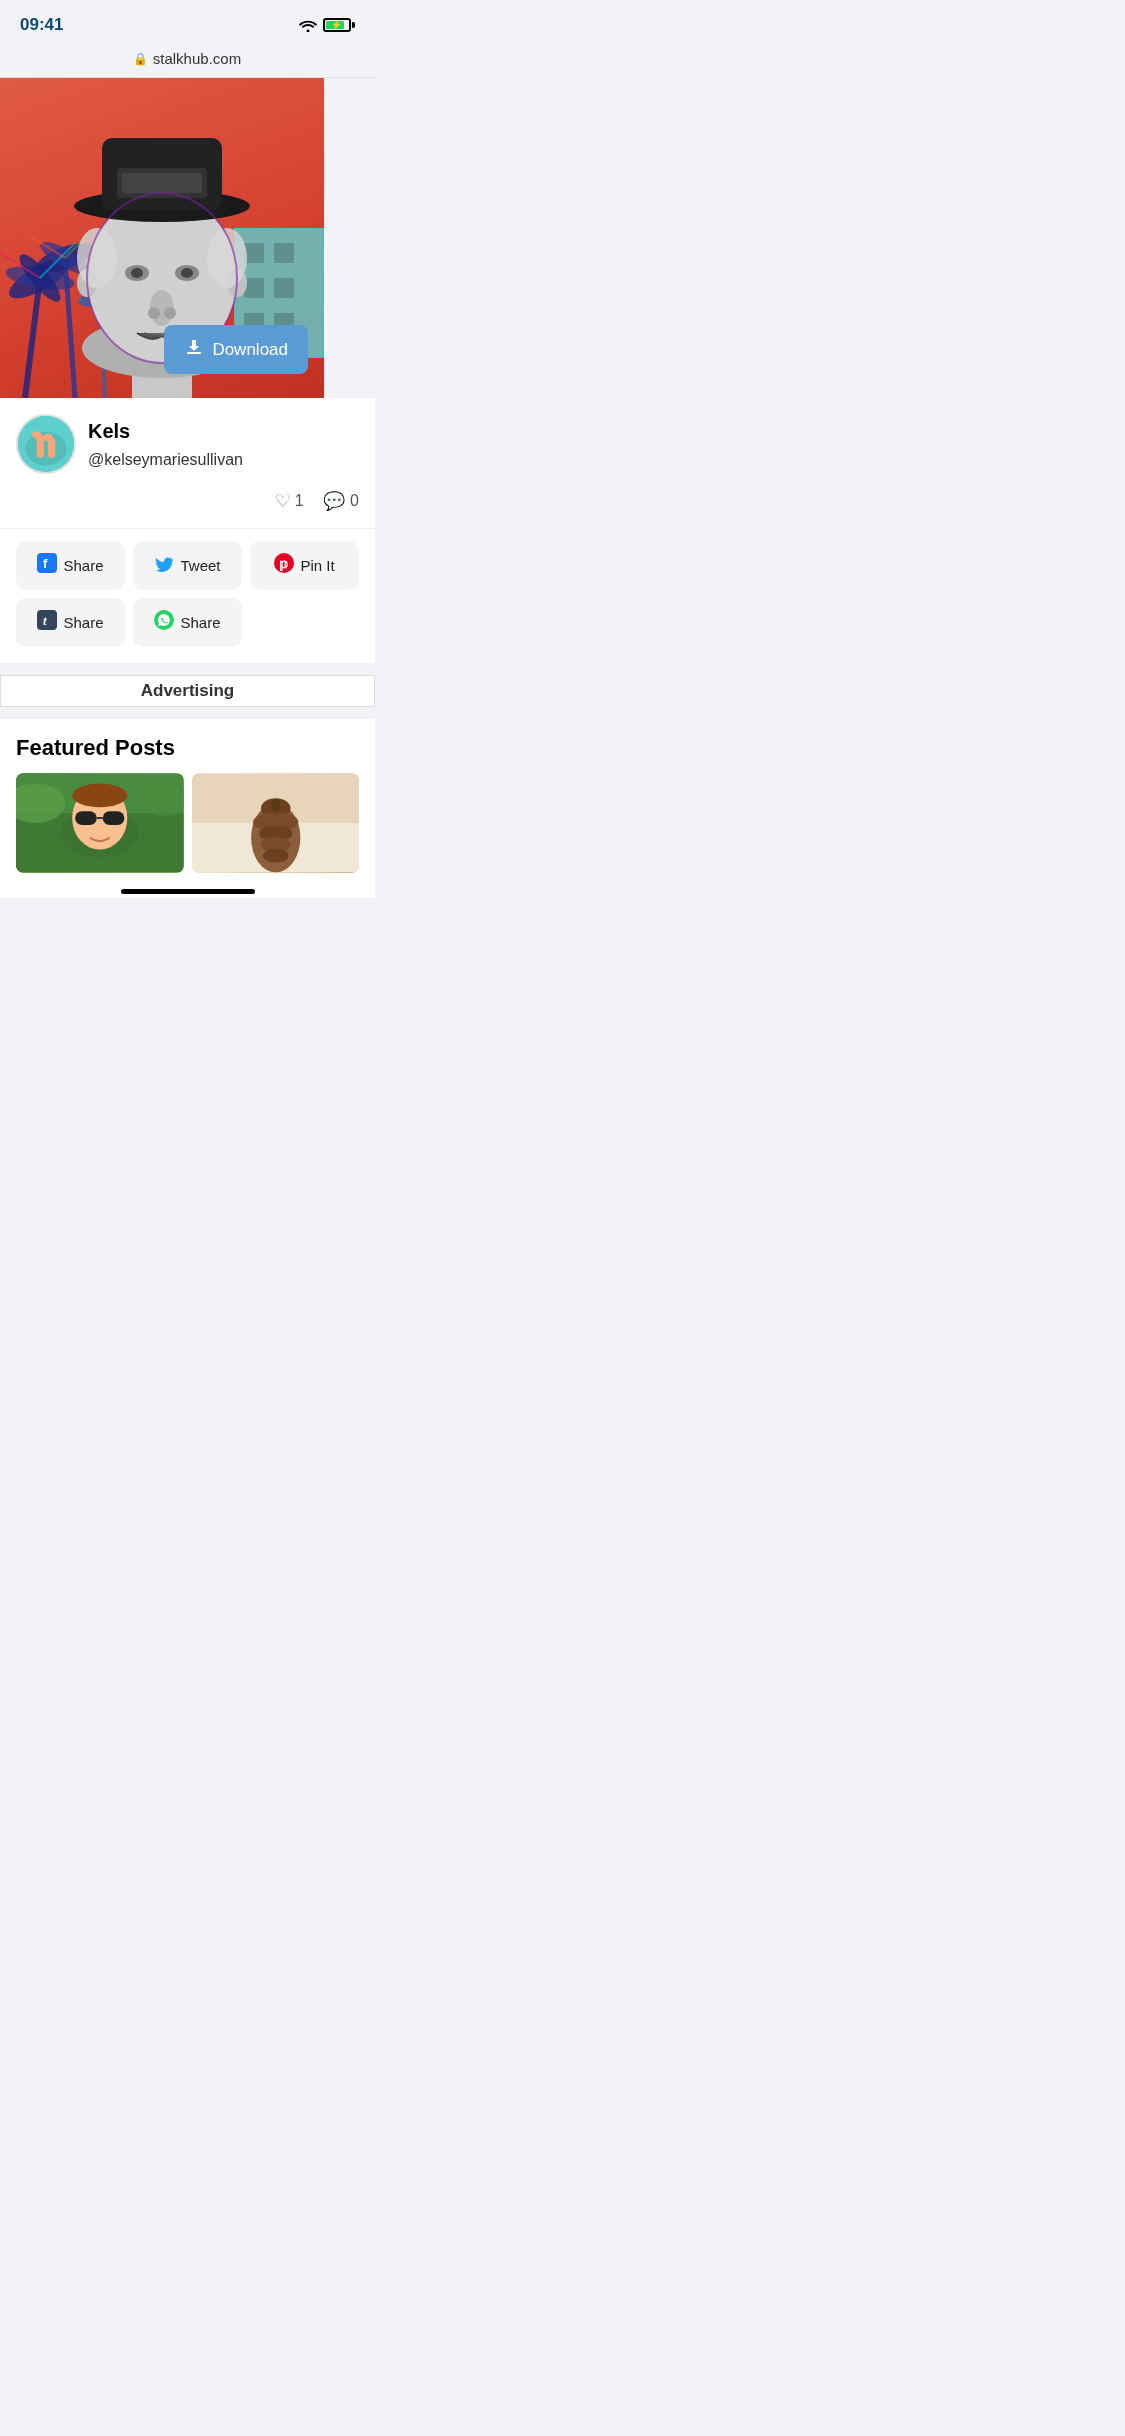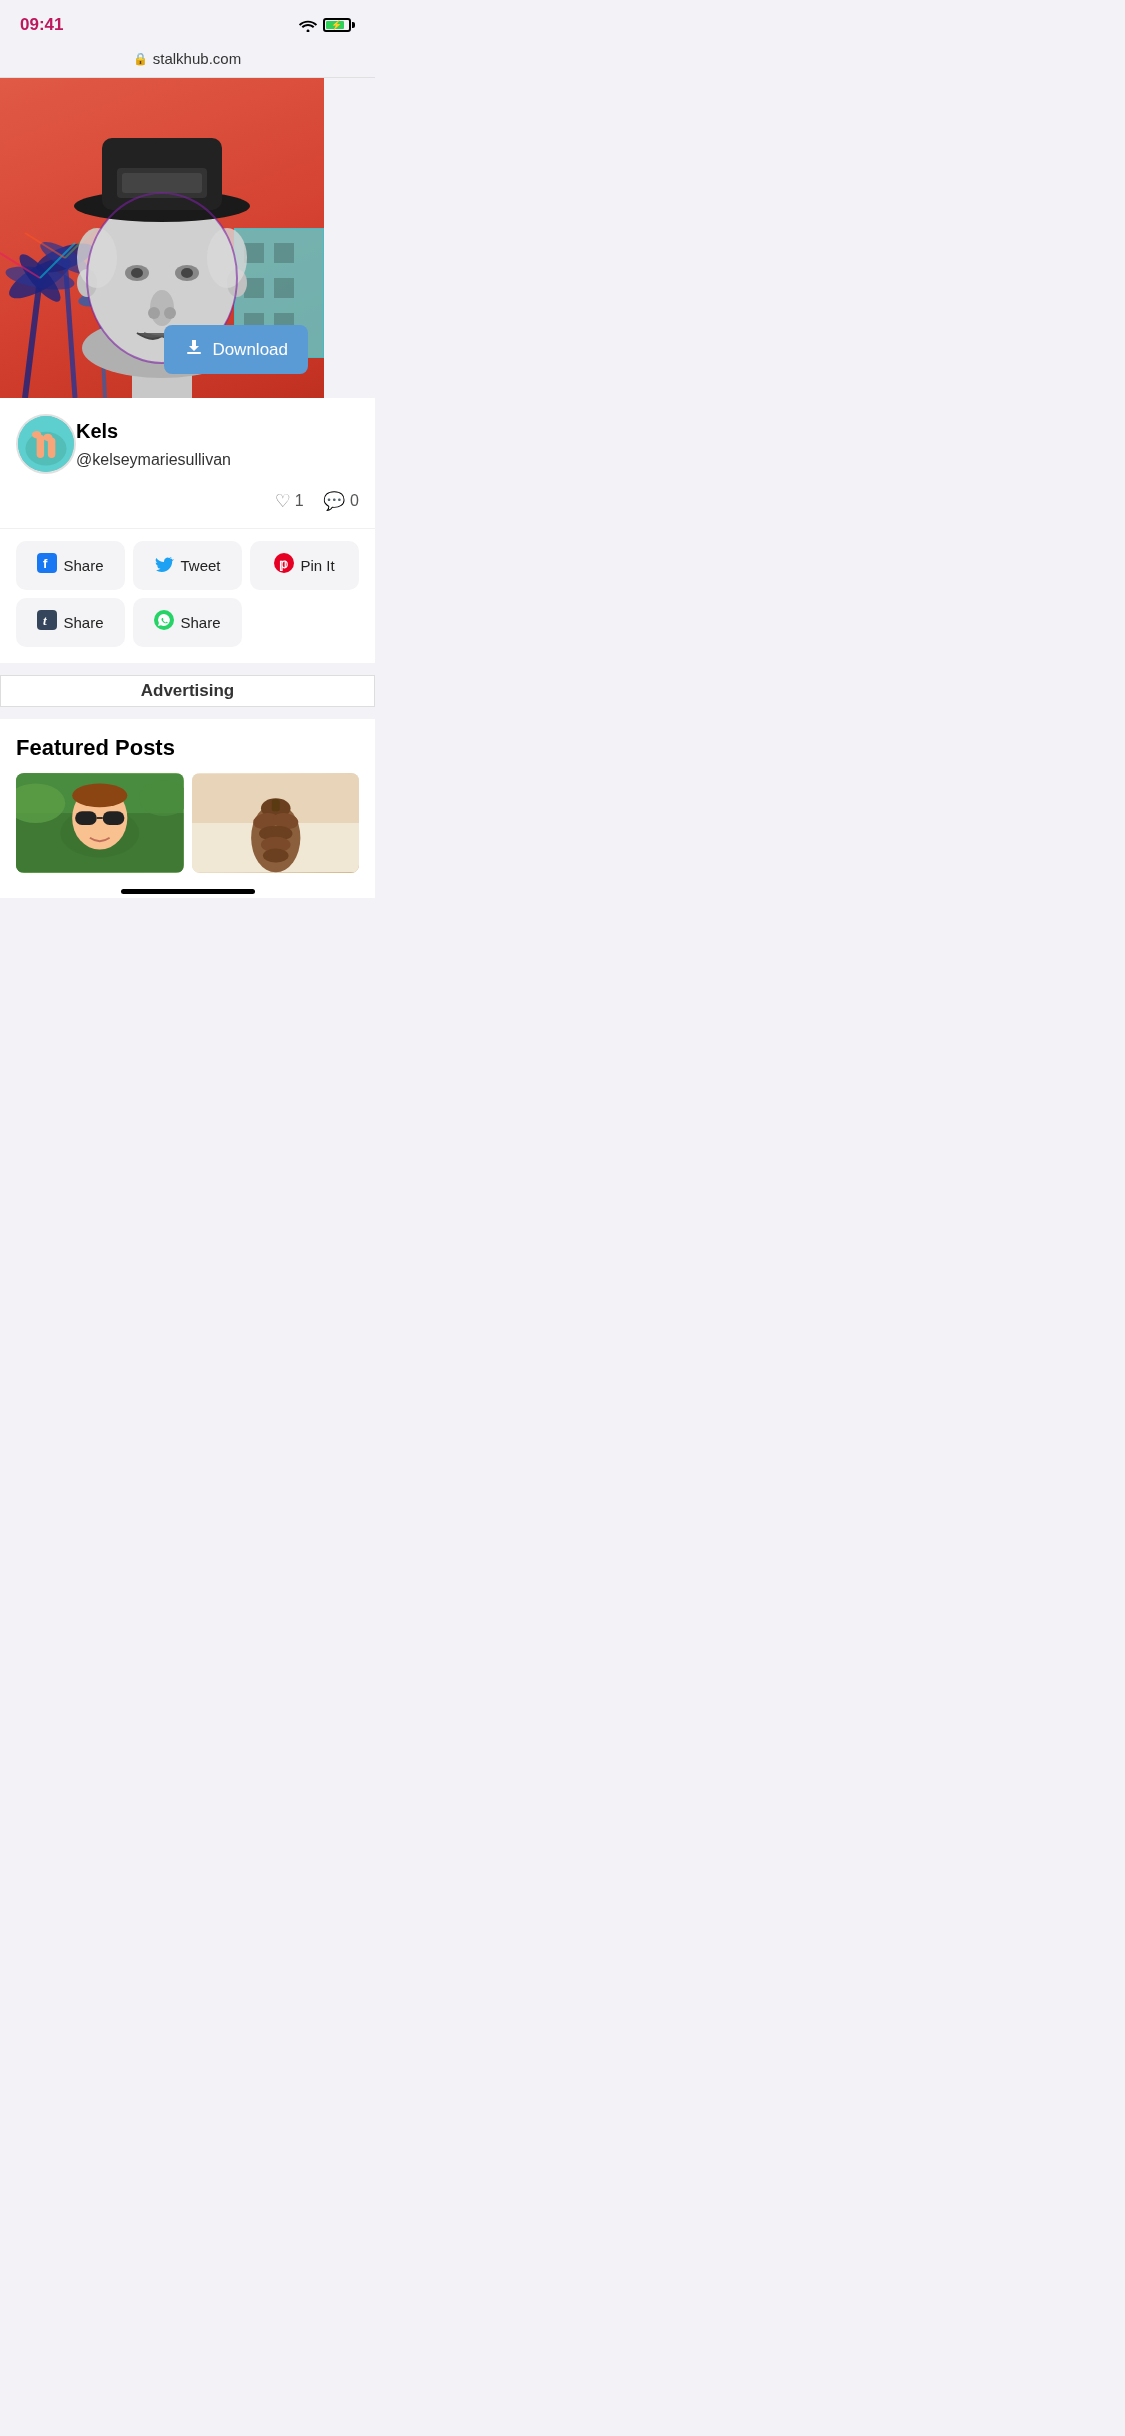--- a/index.html
+++ b/index.html
@@ -19,21 +19,21 @@
       display: flex;
       justify-content: space-between;
       align-items: center;
       padding: 14px 20px 8px;
       height: 44px;
     }
 
     .status-time {
       font-size: 17px;
       font-weight: 600;
-      color: #be185d;
+      color: #0c4a6e;
     }
 
     .status-icons {
       display: flex;
       align-items: center;
       gap: 6px;
     }
 
     .battery-icon {
       display: flex;
@@ -143,20 +143,21 @@
       gap: 8px;
       cursor: pointer;
     }
 
     
     .profile-section {
       background: #fff;
       padding: 16px 16px 8px;
       display: flex;
       align-items: center;
+      gap: 12px;
       position: relative;
     }
 
     .avatar {
       width: 60px;
       height: 60px;
       border-radius: 50%;
       overflow: hidden;
       border: 2px solid #e0e0e0;
       flex-shrink: 0;

